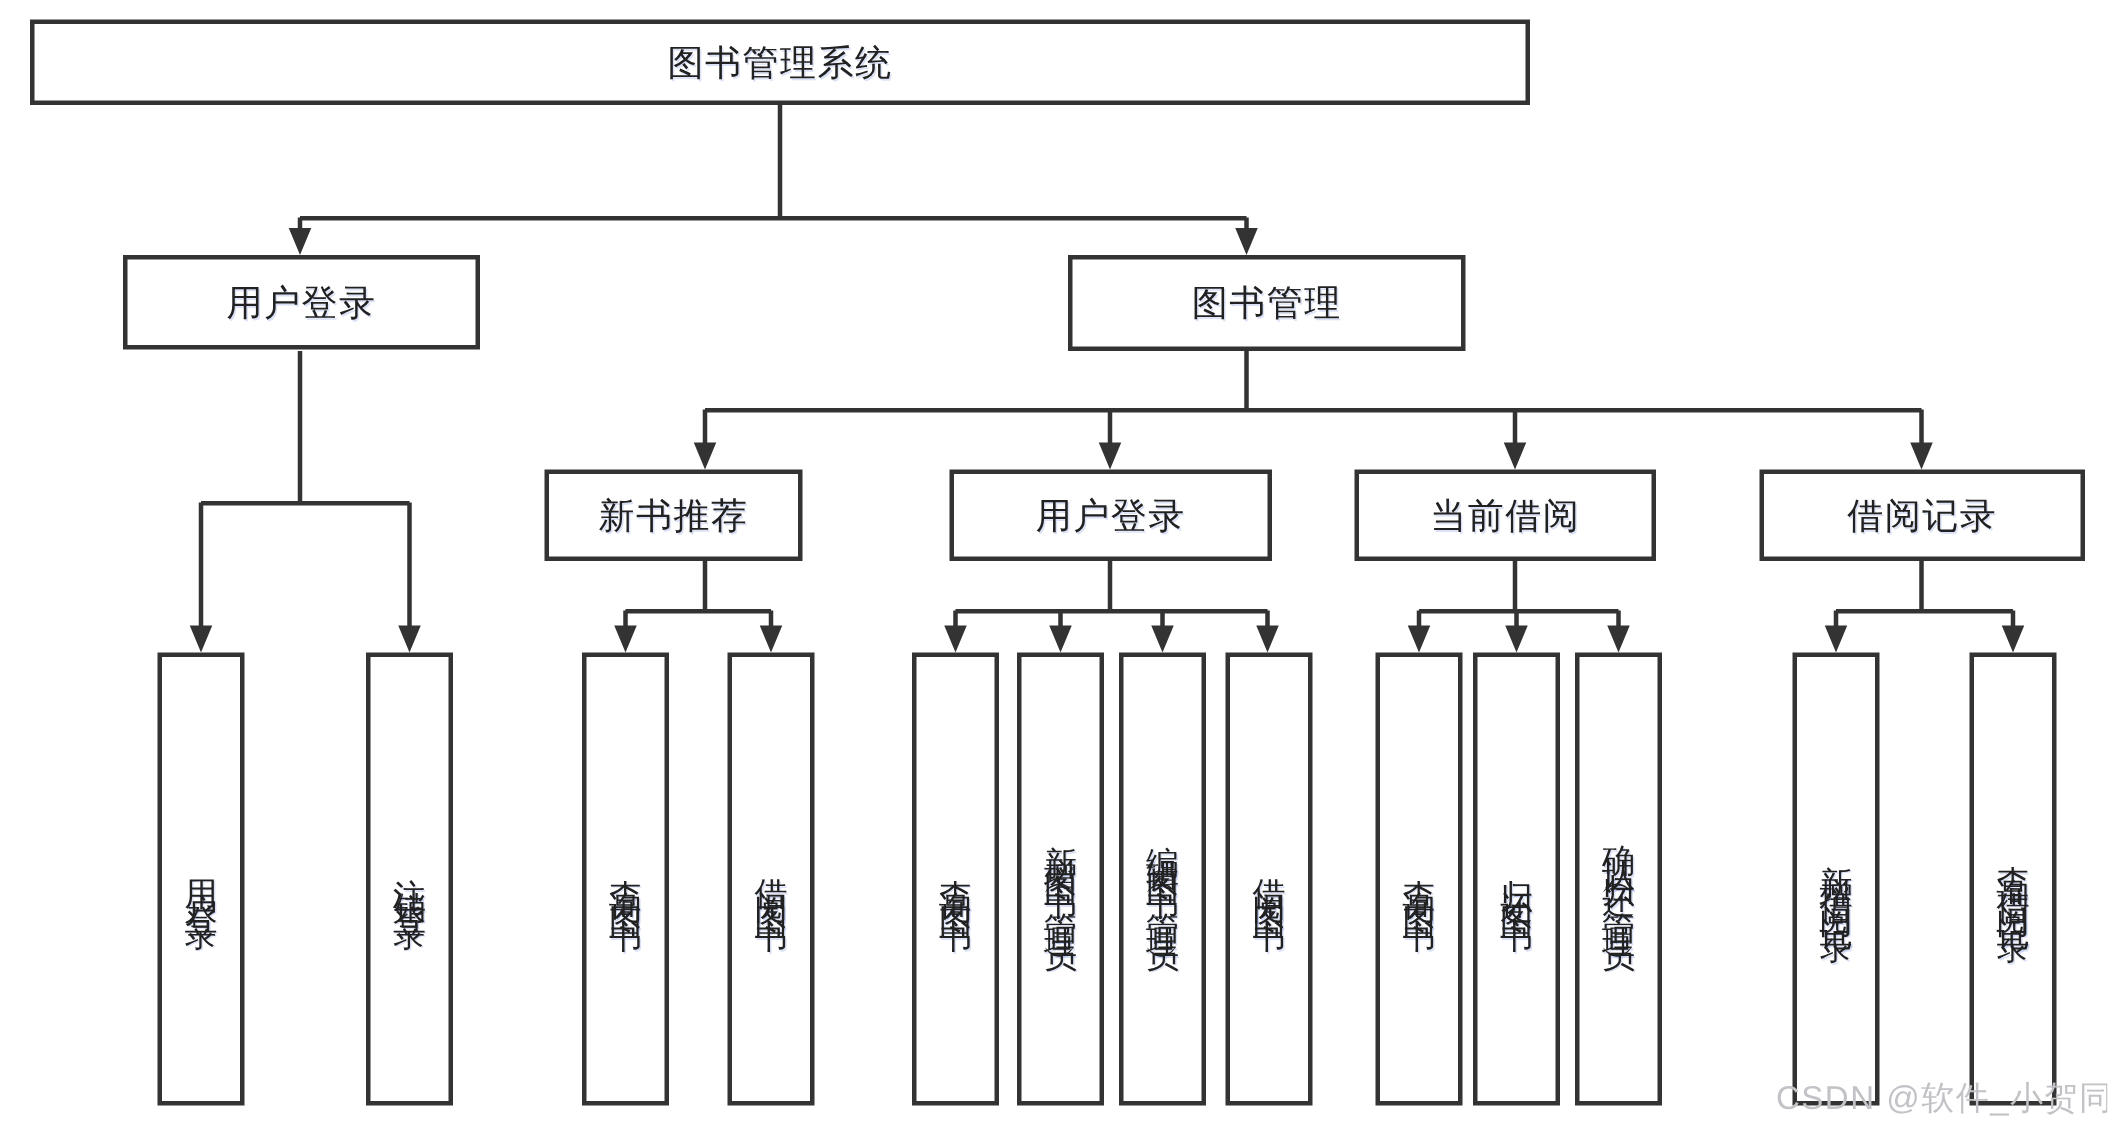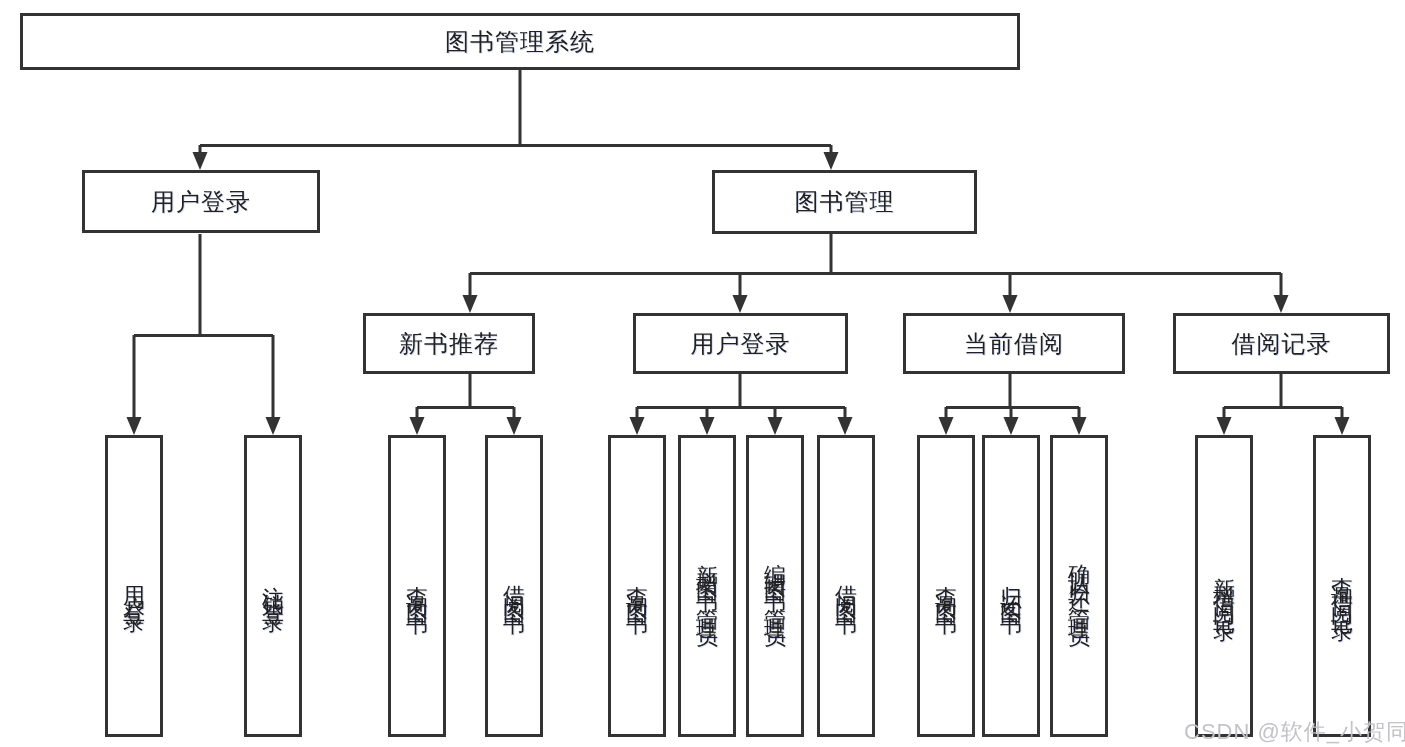--- a/index.html
+++ b/index.html
@@ -32,21 +32,21 @@
     writing-mode:vertical-rl;text-orientation:mixed;
     font-size:22px;letter-spacing:9px;line-height:1;
     text-shadow:1px 1px 0 rgba(110,140,225,0.25);
   }
   
   .p-root {left:20px;  top:13px; width:1000px;height:57px;}
   .p-login{left:82px;  top:170px;width:238px; height:63px;}
   .p-mgmt {left:712px; top:170px;width:265px; height:64px;}
   .p-l3a  {left:363px; top:313px;width:172px; height:61px;}
   .p-l3b  {left:633px; top:313px;width:215px; height:61px;}
-  .p-l3c  {left:903px; top:313px;width:222px; height:61px;align-items:center;}
+  .p-l3c  {left:903px; top:313px;width:201px; height:61px;align-items:center;}
   .p-l3d  {left:1173px;top:313px;width:217px; height:61px;}
   .p-f1{left:105px}.p-f2{left:244px}.p-f3{left:388px}.p-f4{left:485px}
   .p-f5{left:608px}.p-f6{left:678px}.p-f7{left:746px}.p-f8{left:817px}
   .p-f9{left:917px}.p-f10{left:982px}.p-f11{left:1050px}
   .p-f12{left:1195px}.p-f13{left:1313px}
   .watermark{
     position:absolute;left:1184px;top:717px;z-index:3;
     font-size:22px;color:var(--watermark);letter-spacing:1px;white-space:nowrap;
   }
 </style>

